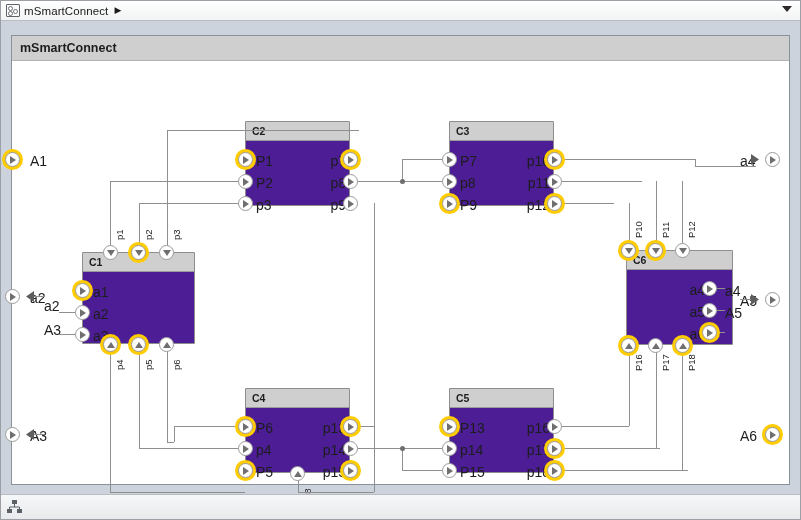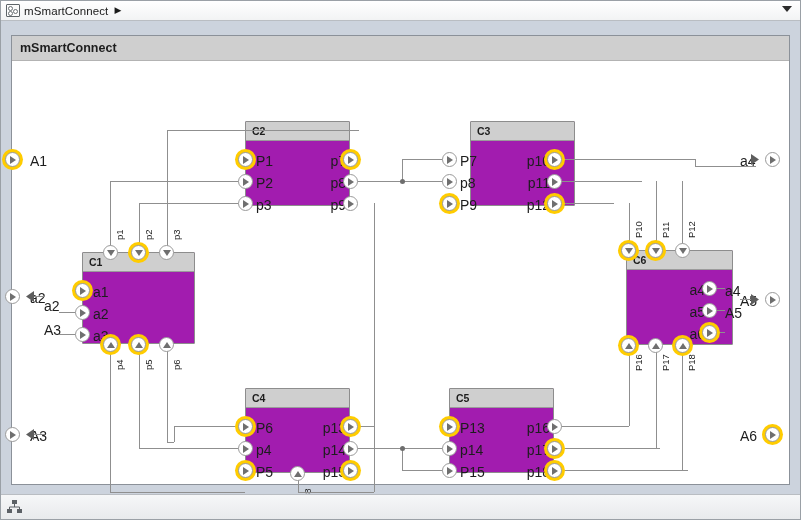--- a/index.html
+++ b/index.html
@@ -39,21 +39,21 @@
   }
 
   
   #statusbar{
     position:absolute;left:0;bottom:0;width:799px;height:25px;
     background:linear-gradient(#f6f7f8,#e8eaec);border-top:1px solid #b9bdc2;box-sizing:border-box;
   }
   #sb-icon{position:absolute;left:5px;top:4px;width:17px;height:16px;}
 
   
-  .comp{position:absolute;box-sizing:border-box;border:1px solid #8d8d8d;background:#a21caf;border-radius:1px;}
+  .comp{position:absolute;box-sizing:border-box;border:1px solid #8d8d8d;background:#4c1d95;border-radius:1px;}
   .comp .hdr{height:19px;background:#cfcfcf;border-bottom:1px solid #9b9b9b;
              font-size:10.5px;font-weight:bold;color:#1d1d1d;padding-left:6px;line-height:19px;box-sizing:border-box;}
   .plabel{position:absolute;font-size:14px;color:#1d1d1d;white-space:nowrap;}
   .vlabel{position:absolute;font-size:9.5px;color:#1d1d1d;white-space:nowrap;
           transform-origin:left top;transform:rotate(-90deg);}
 
   
   .port{position:absolute;width:15px;height:15px;border-radius:50%;
         background:#ffffff;border:1px solid #9a9a9a;box-sizing:border-box;z-index:4;}
   .port.hl{box-shadow:0 0 0 3px #ffcc00;}
@@ -156,21 +156,21 @@
           </div>
           <div class="plabel" style="top: 117px; right: 443px;">p7</div>
           <div class="port" style="left: 330.5px; top: 137.5px;">
             <div class="tri"></div>
           </div>
           <div class="plabel" style="top: 139px; right: 443px;">p8</div>
           <div class="port" style="left: 330.5px; top: 159.5px;">
             <div class="tri"></div>
           </div>
           <div class="plabel" style="top: 161px; right: 443px;">p9</div>
-          <div class="comp" style="left: 437px; top: 85px; width: 105px; height: 85px; margin-left: 21px;">
+          <div class="comp" style="left: 437px; top: 85px; width: 105px; height: 85px;">
             <div class="hdr">C3</div>
           </div>
           <div class="port" style="left: 429.5px; top: 115.5px;">
             <div class="tri"></div>
           </div>
           <div class="plabel" style="left: 448px; top: 117px;">P7</div>
           <div class="port" style="left: 429.5px; top: 137.5px;">
             <div class="tri"></div>
           </div>
           <div class="plabel" style="left: 448px; top: 139px;">p8</div>

